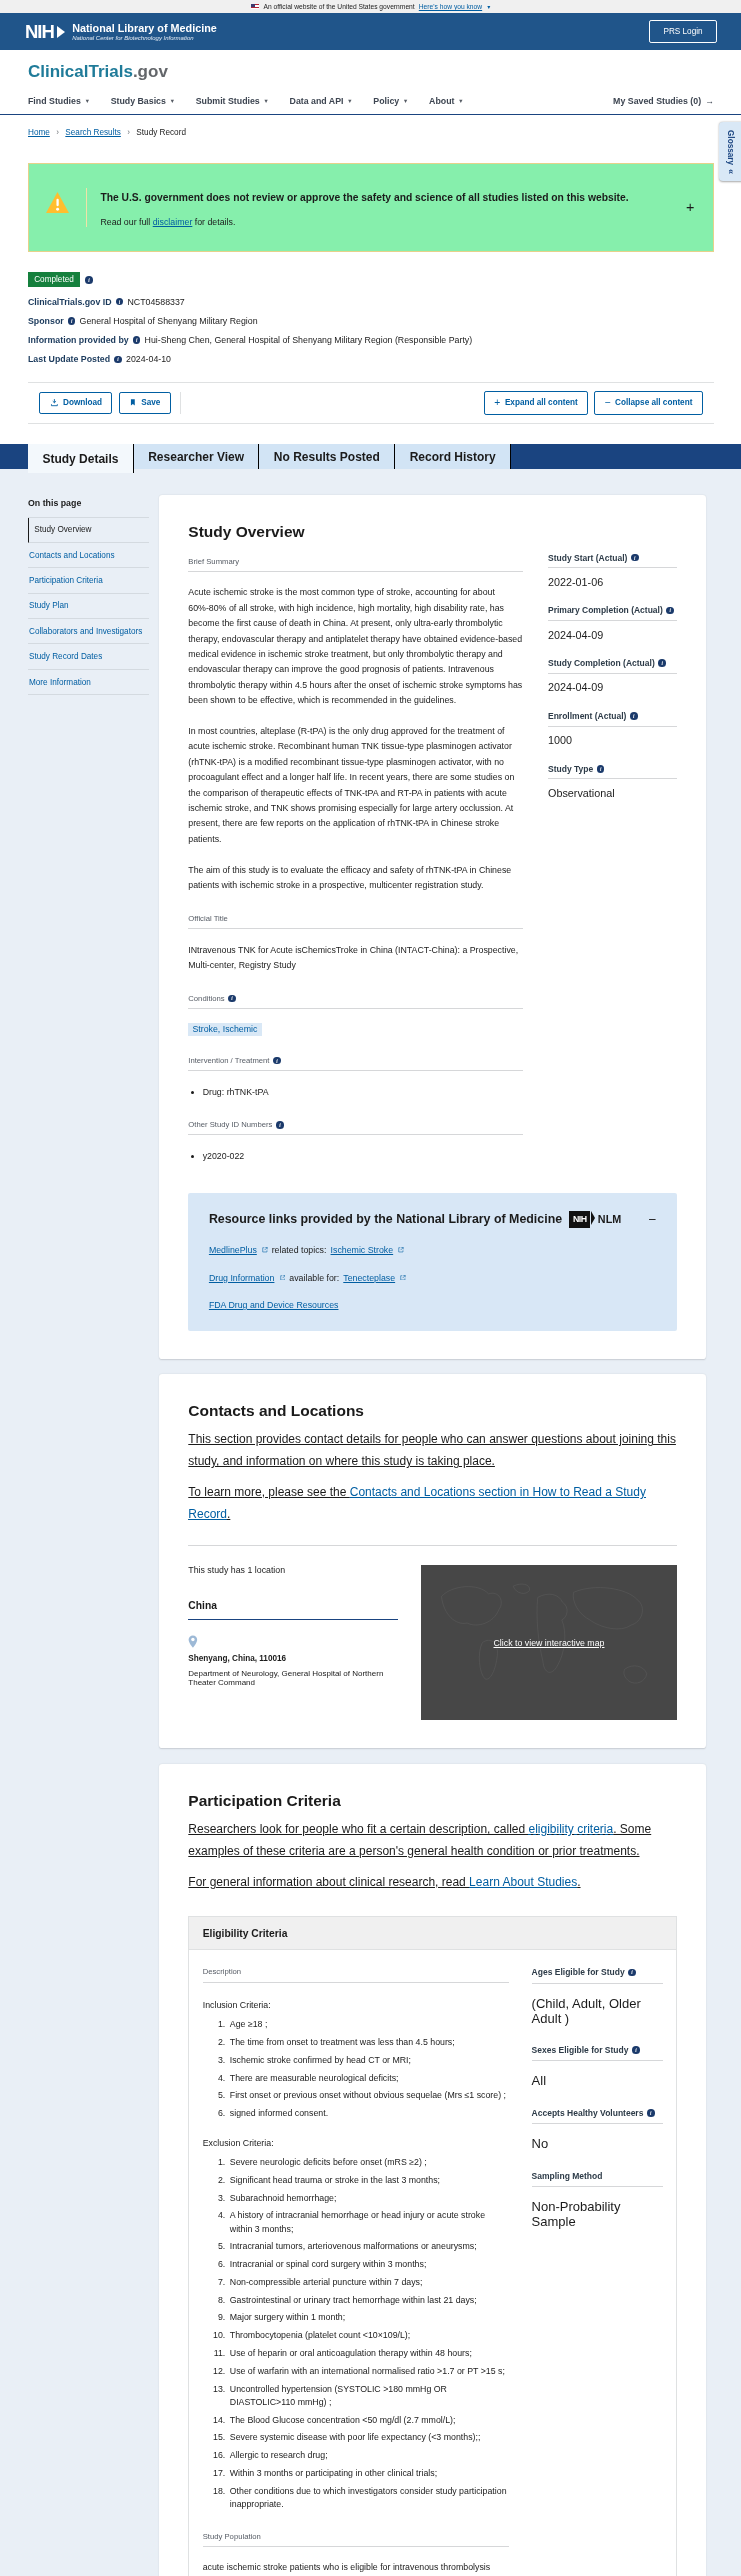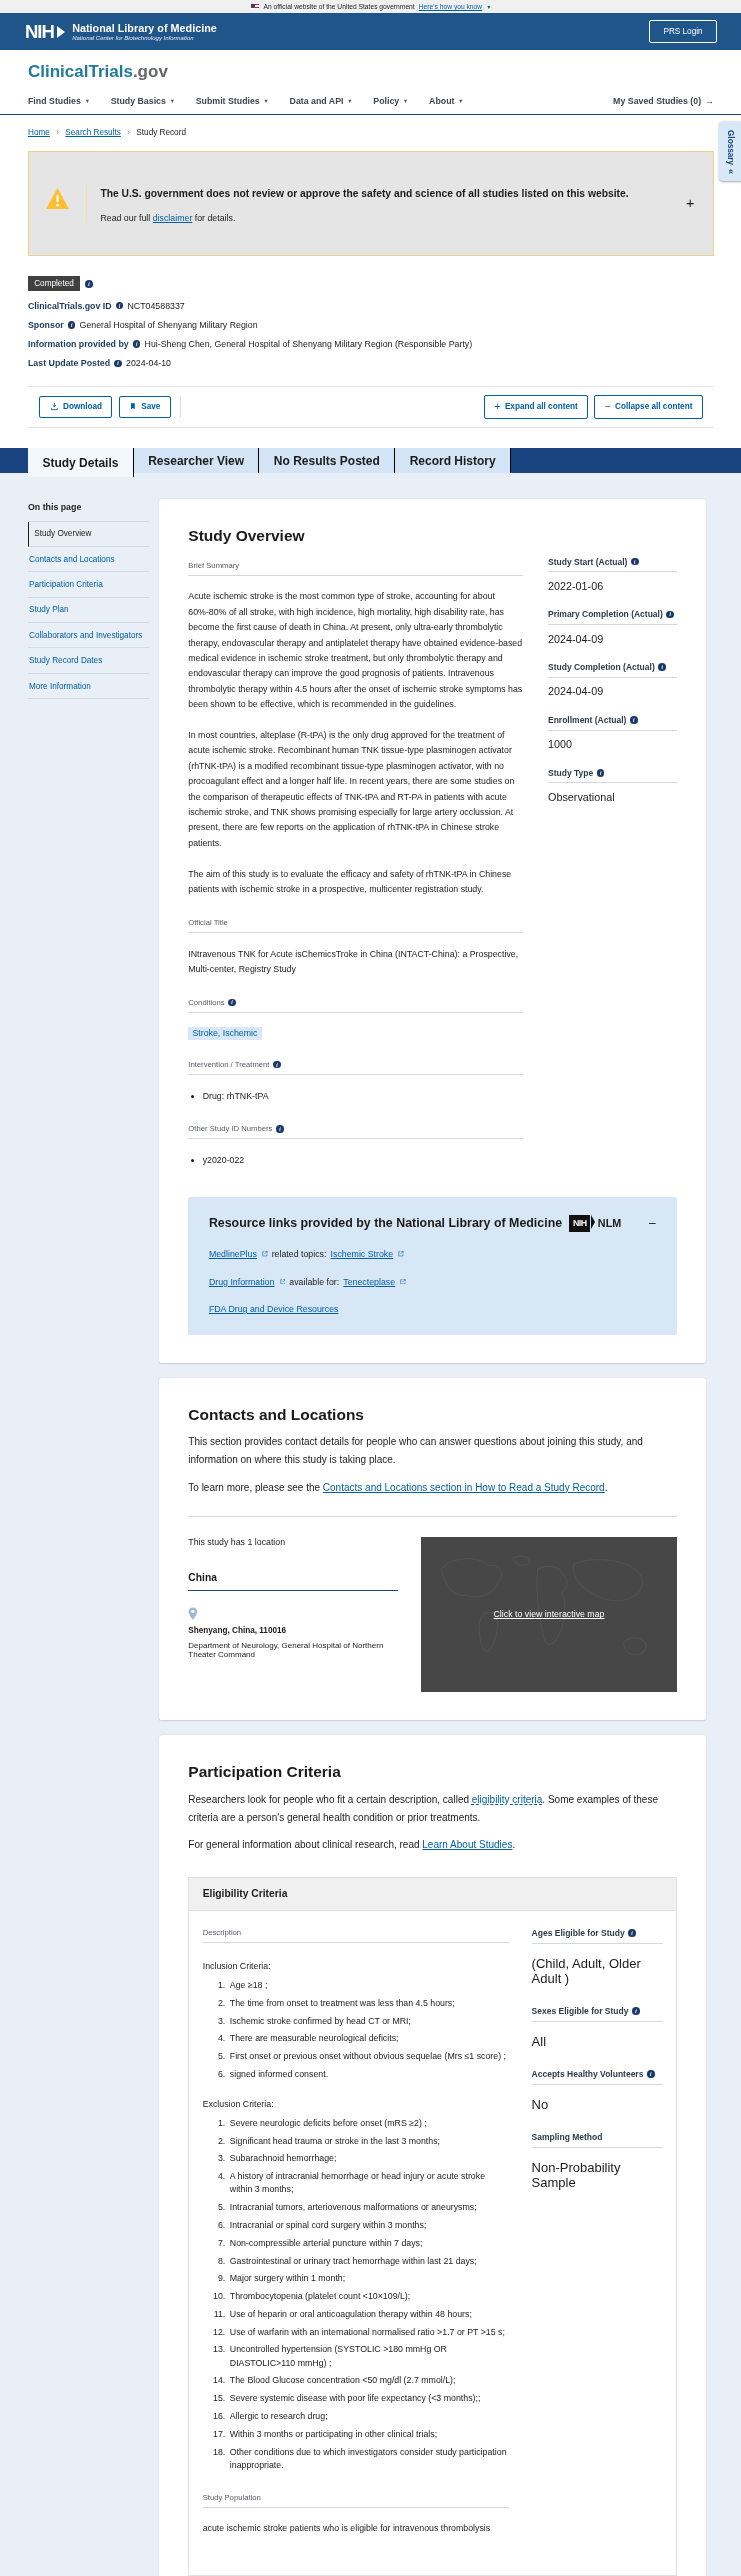--- a/index.html
+++ b/index.html
@@ -37,29 +37,29 @@
 
   
   .body-area { position:relative; padding:0 28px; }
   .glossary-tab { position:absolute; right:0; top:7.2px; width:23px; background:#d9e8f6; border-radius:4.1px 0 0 4.1px; box-shadow:0 0.5px 2.1px rgba(0,0,0,.35); padding:8.2px 0 6.2px; display:flex; flex-direction:column; align-items:center; gap:4.1px; cursor:pointer; z-index:5;}
   .g-txt { writing-mode:vertical-rl; font-weight:700; font-size:8.2px; color:#1a4480; }
   .g-arr { writing-mode:vertical-rl; font-weight:700; font-size:9.3px; color:#1a4480; }
   .breadcrumb { padding:13.4px 0 12.4px; font-size:8.2px; }
   .bc-sep { color:#71767a; margin:0 4.1px; }
   .bc-cur { color:#1b1b1b; }
 
-  .alert { border:0.5px solid #e6d28a; display:flex; gap:0; padding:32px 0; position:relative; margin-top:1px; background:#e5e5e5;}
+  .alert { border:0.5px solid #e6d28a; display:flex; gap:0; padding:24px 0; position:relative; margin-top:13px; background:#86efac;}
   .alert-icon { width:57px; display:flex; justify-content:center; align-items:flex-start; padding-top:3.1px; flex:none;}
   .alert-txt { border-left:0.5px solid #f0e2a8; padding:2.1px 20.6px 0 13.4px; }
   .alert-title { font-weight:700; font-size:10.3px; line-height:1.5; }
   .alert-body { font-size:8.8px; margin-top:11.3px; }
   .alert-plus { position:absolute; right:18.5px; top:50%; transform:translateY(-50%); font-size:14.4px; font-weight:400; cursor:pointer; }
 
   .status-row { margin-top:20.6px; display:flex; align-items:center; gap:5.2px; }
-  .badge { background:#404040; color:#fff; font-size:8.2px; padding:3.1px 6.2px; display:inline-block; }
+  .badge { background:#15803d; color:#fff; font-size:8.2px; padding:3.1px 6.2px; display:inline-block; }
   .ii { display:inline-flex; width:7.7px; height:7.7px; border-radius:50%; background:#1b3a6b; color:#fff; font-size:5.2px; font-weight:700; font-style:italic; align-items:center; justify-content:center; flex:none; cursor:pointer; font-family:"Liberation Serif",serif;}
   h1 { font-size:16px; font-weight:700; margin-top:14.4px; line-height:1.35; }
   .meta-block { margin-top:4px; }
   .meta-row { margin:9.3px 0; font-size:8.8px; display:flex; align-items:center; gap:4.1px; flex-wrap:wrap;}
   .meta-label { color:#1b3a5c; font-weight:700; }
 
   .action-bar { margin-top:17.5px; border-top:0.5px solid #dfe1e2; border-bottom:0.5px solid #dfe1e2; padding:8.2px 11.3px; display:flex; align-items:center; gap:6.2px; }
   .btn-outline { border:1px solid #005ea2; color:#005ea2; background:#fff; font-weight:700; font-size:8.2px; padding:5.2px 9.3px; border-radius:2.1px; display:inline-flex; align-items:center; gap:4.6px; font-family:inherit; cursor:pointer;}
   .vdiv { width:0.5px; height:21.6px; background:#dfe1e2; margin-left:3.1px;}
   .right-group { margin-left:auto; display:flex; gap:6.2px; }
@@ -72,21 +72,21 @@
 
   
   .content { background:#e9eff6; display:flex; gap:10.3px; padding:26px 36px 46px 28px; align-items:flex-start; }
   .onpage { width:121px; flex:none; }
   .onpage-heading { font-weight:700; font-size:8.8px; padding:3.1px 0 8.2px; border-bottom:0.5px solid #d4dae0; }
   .onpage-item { display:block; padding:7.7px 1px; border-bottom:0.5px solid #d4dae0; font-size:8.2px; text-decoration:none; color:#005ea2; }
   .onpage-item.active { color:#1b1b1b; border-left:1.5px solid #1b1b1b; padding-left:5.2px; }
   .main-col { flex:1; min-width:0; }
   .card { background:#fff; border-radius:3.1px; box-shadow:0 0.5px 1.5px rgba(0,0,0,.15); padding:28px 29px; margin-bottom:15.5px; }
   .card-title { font-size:15.5px; font-weight:700; }
-  .card-intro { font-size:10px; line-height:1.8; margin-top:9.3px; }
+  .card-intro { font-size:12px; line-height:1.8; margin-top:9.3px;text-decoration:underline; }
 
   .ov-grid { display:flex; gap:25px; margin-top:3.1px;}
   .ov-main { flex:1; min-width:0; }
   .ov-stats { width:129px; flex:none; padding-top:8.2px; }
   .label-line { color:#565c65; font-size:7.7px; padding-bottom:5.2px; border-bottom:0.5px solid #d6d7d9; margin:20.6px 0 13.4px; display:flex; align-items:center; gap:3.6px;}
   .label-line.first { margin-top:12.4px; }
   .para { font-size:8.8px; line-height:1.75; margin-bottom:15.5px; }
   .chip { display:inline-block; background:#d9e8f6; color:#005ea2; padding:1.5px 4.1px; font-size:8.8px; }
   ul.plain { list-style:disc; padding-left:14.4px; font-size:8.8px; line-height:1.7; }
   ul.plain li { margin:4.1px 0; }

